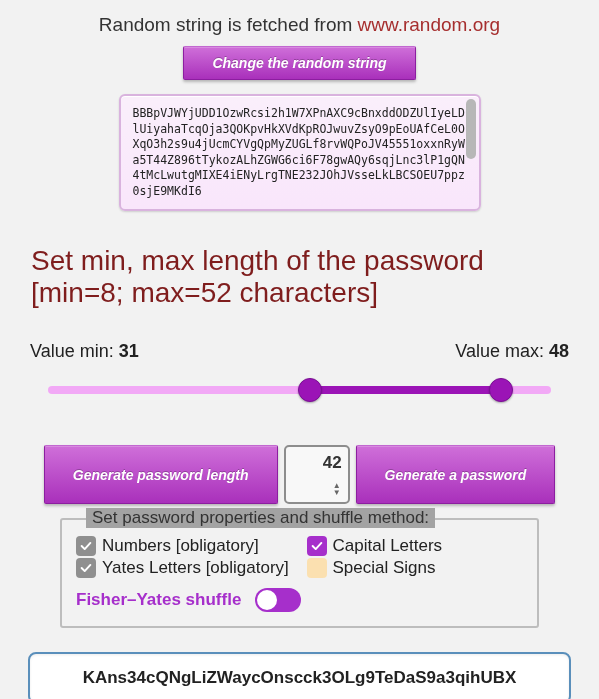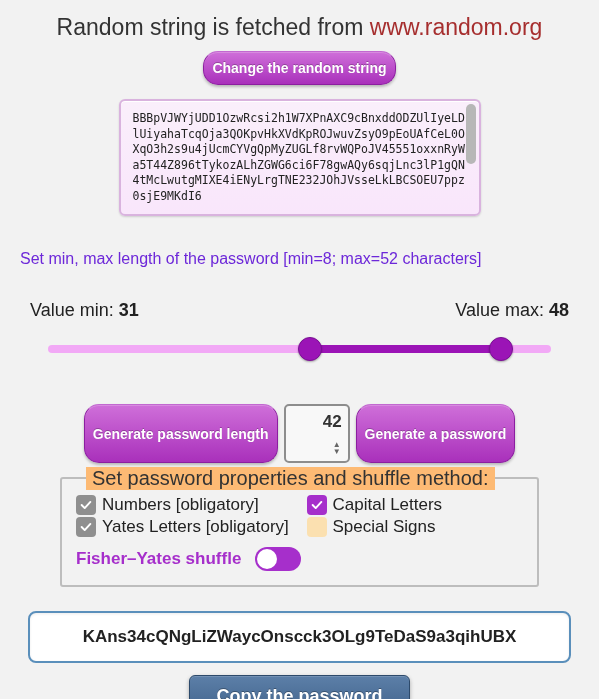--- a/index.html
+++ b/index.html
@@ -6,39 +6,40 @@
 body {
   font-family: -apple-system, BlinkMacSystemFont, "Segoe UI", Arial, sans-serif;
   background: #f2f2f2;
   width: 599px;
   height: 699px;
   padding: 10px 20px;
   color: #333;
 }
 .header-text {
   text-align: center;
-  font-size: 23px;
+  font-size: 19px;
   font-weight: 400;
   margin: 4px 0 10px 0;
   color: #333;
 }
 .header-text .link { color: #a62e2e; }
 .purple-btn {
   display: inline-block;
   background: linear-gradient(#cf6fd9, #a930bb);
   border: 1px solid #8c1ea0;
   border-top-color: #c268d0;
   color: #fff;
   font-weight: 600;
   font-size: 14px;
-  padding: 8px 8px;
-  border-radius: 15px;
+  padding: 8px 28px;
+  border-radius: 2px;
   box-shadow: 0 2px 3px rgba(0,0,0,0.25), inset 0 1px 0 rgba(255,255,255,0.2);
   cursor: pointer;
   text-shadow: 0 -1px 0 rgba(0,0,0,0.25);
+  font-style: italic;
 }
 .center { text-align: center; }
 .random-box {
   margin: 14px auto 0;
   width: 362px;
   background: linear-gradient(#faeffb, #f9e6fb);
   border: 2px solid #d9b3de;
   border-radius: 6px;
   padding: 10px 12px;
   position: relative;
@@ -51,24 +52,24 @@
 .random-box pre {
   font-family: "DejaVu Sans Mono", Menlo, Consolas, monospace;
   font-size: 11.5px;
   color: #222;
   line-height: 1.35;
   white-space: pre-wrap;
   word-break: break-all;
   letter-spacing: 0;
 }
 .section-label-big {
-  font-size: 16px;
+  font-size: 28px;
   font-weight: 400;
-  margin: 34px 0 32px;
-  color: #6d28d9;
+  margin: 34px 11px 32px;
+  color: #7f1d1d;
 }
 .slider-labels {
   display: flex;
   justify-content: space-between;
   padding: 0 10px;
   margin-bottom: 18px;
   font-size: 18px;
   color: #222;
 }
 .slider-labels b { font-weight: 700; }
@@ -125,23 +126,23 @@
 .fieldset {
   border: 2px solid #bdbdbd;
   border-radius: 3px;
   margin: 0 40px;
   padding: 10px 14px 14px;
   position: relative;
 }
 .fieldset .legend {
   position: absolute;
   top: -12px; left: 24px;
-  background: #fdba74;
+  background: #a3a3a3;
   padding: 0 6px;
-  font-size: 20px;
+  font-size: 17px;
   color: #333;
 }
 .check-grid {
   display: grid;
   grid-template-columns: 1fr 1fr;
   gap: 2px 14px;
   margin: 6px 0 10px;
 }
 .check-item {
   display: flex; align-items: center; gap: 6px;

